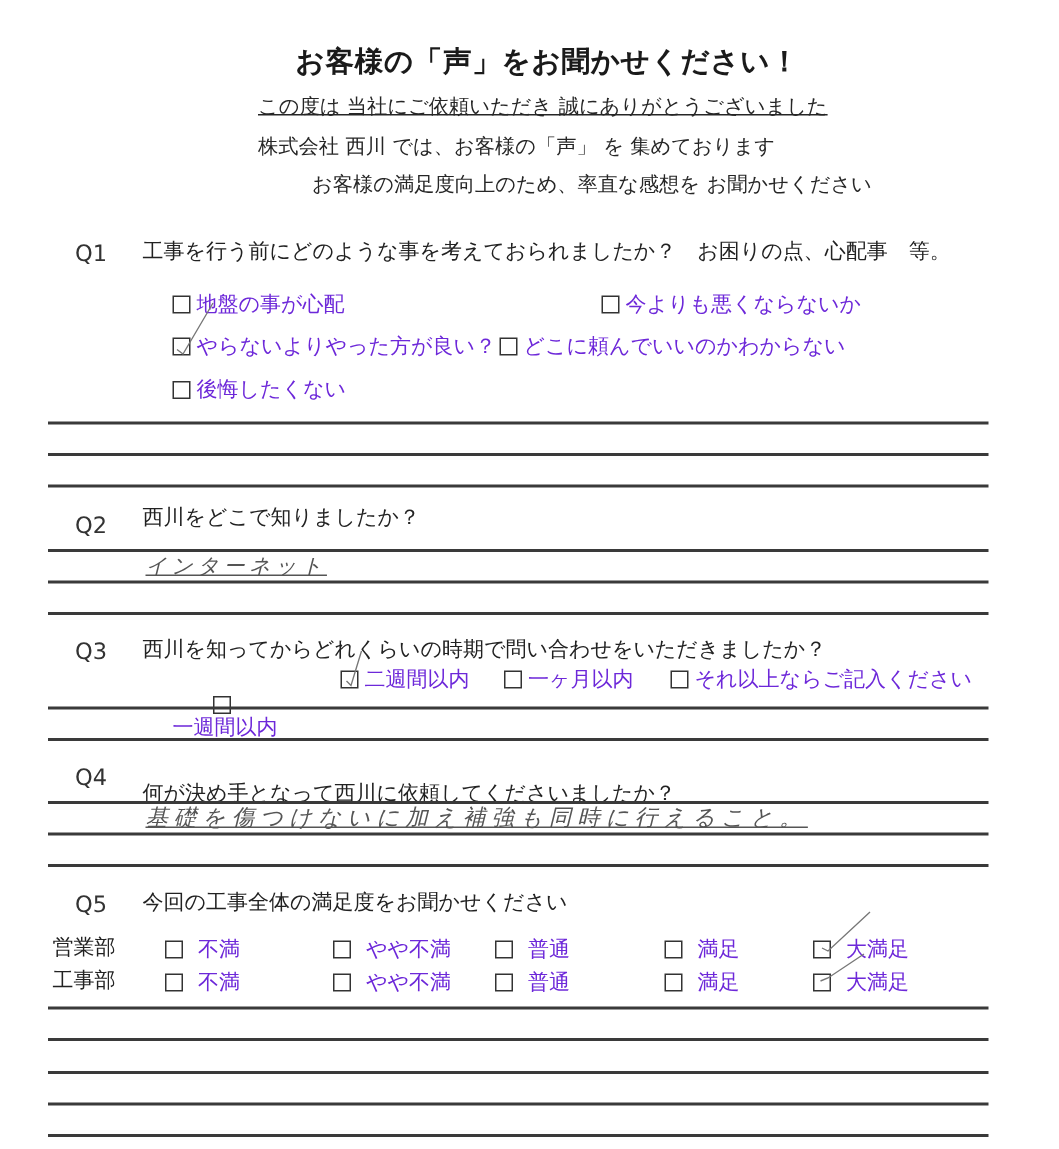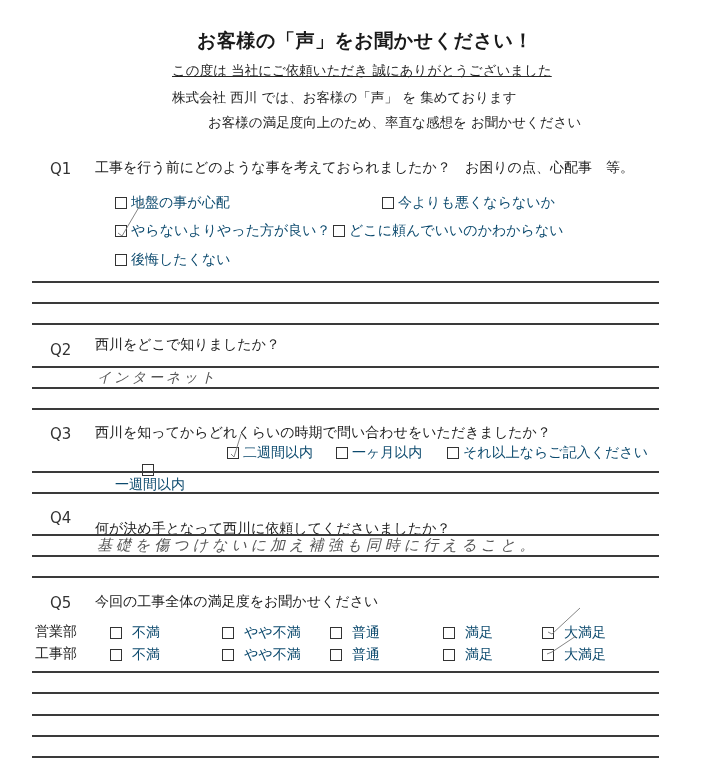--- a/index.html
+++ b/index.html
@@ -3,44 +3,44 @@
 <meta charset="utf-8">
 <style>
   html, body { margin:0; padding:0; background:#ffffff; }
   body { width:706px; height:766px; position:relative; overflow:hidden;
          font-family:"DejaVu Sans", "Liberation Sans", sans-serif; color:#222; }
   .abs { position:absolute; white-space:nowrap; }
   .title { font-size:19px; font-weight:bold; color:#1a1a1a; letter-spacing:0.5px; }
   .intro { font-size:13.5px; color:#262626; }
   .qnum { font-size:15px; color:#333; }
   .qtext { font-size:14px; color:#222; }
-  .opt { font-size:14px; color:#0c4a6e; display:flex; align-items:center; }
+  .opt { font-size:14px; color:#6d28d9; display:flex; align-items:center; }
   .cb { width:12px; height:12px; border:1.3px solid #333; display:inline-block;
         margin-right:4px; position:relative; box-sizing:border-box; background:#fff; }
   .line { position:absolute; left:32px; width:627px; height:2px; background:#3a3a3a; }
-  .hand { font-family:"DejaVu Serif", serif; color:#555; font-style:italic; letter-spacing:3px; }
+  .hand { font-family:"DejaVu Serif", serif; color:#555; font-style:italic; letter-spacing:3px;text-decoration:underline; }
   .check { position:absolute; pointer-events:none; }
 </style>
 </head>
 <body>
 
 <div class="abs title" style="left:197px; top:28px;">お客様の「声」をお聞かせください！</div>
 <div class="abs intro" style="left:172px; top:62px;text-decoration:underline;">この度は 当社にご依頼いただき 誠にありがとうございました</div>
 <div class="abs intro" style="left:172px; top:89px;">株式会社 西川 では、お客様の「声」 を 集めております</div>
 <div class="abs intro" style="left:172px; top:114px;margin-left:36px;">お客様の満足度向上のため、率直な感想を お聞かせください</div>
 
 <div>
   <div class="abs qnum" style="left:50px; top:160px;text-align:right;">Q1</div>
   <div class="abs qtext" style="left:95px; top:159px;">工事を行う前にどのような事を考えておられましたか？　お困りの点、心配事　等。</div>
 
   <div class="abs opt" style="left:115px; top:194px;">
     <span class="cb"></span>
     <span>地盤の事が心配</span>
   </div>
-  <div class="abs opt" style="left:334px; top:194px;padding-left:48px;">
+  <div class="abs opt" style="left:353px; top:194px;padding-left:48px;">
     <span class="cb"></span>
     <span>今よりも悪くならないか</span>
   </div>
   <div class="abs opt" style="left:115px; top:222px;">
     <span class="cb"></span>
     <span>やらないよりやった方が良い？</span>
   </div>
   <div class="abs opt" style="left:333px; top:222px;">
     <span class="cb"></span>
     <span>どこに頼んでいいのかわからない</span>

